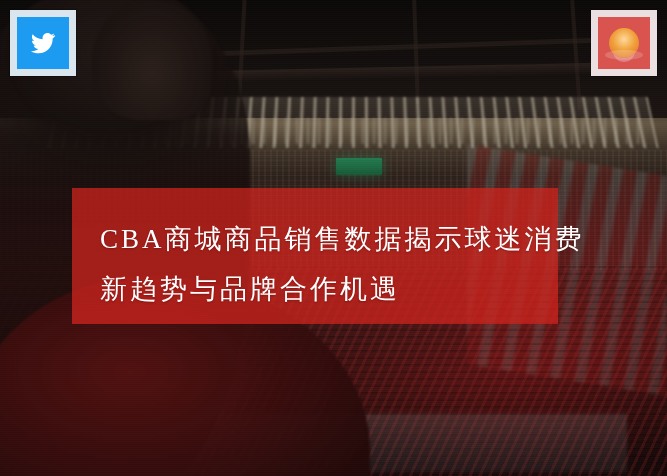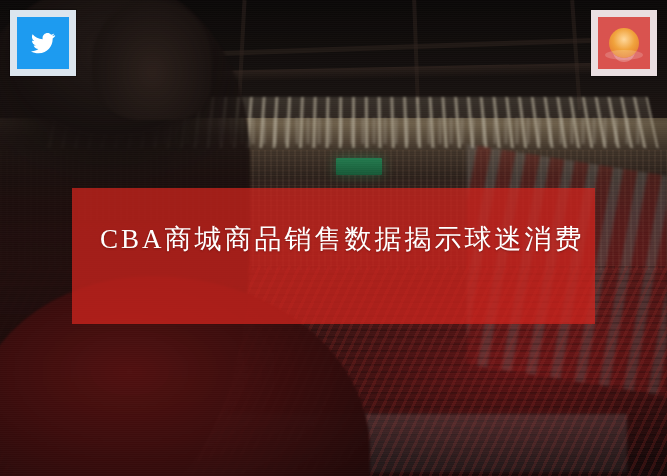--- a/index.html
+++ b/index.html
@@ -183,21 +183,21 @@
     inset: 0;
     background: rgba(10,6,6,0.30);
     pointer-events: none;
   }
 
   
   .title-card {
     position: absolute;
     left: 72px;
     top: 188px;
-    width: 523px;
+    width: 486px;
     height: 136px;
     background: rgba(214, 38, 31, 0.72);
     box-sizing: border-box;
     padding: 26px 28px 0 28px;
   }
   .title-line {
     color: #ffffff;
     font-size: 27px;
     line-height: 50px;
     letter-spacing: 3px;
@@ -262,20 +262,21 @@
     <div class="banner-bottom"></div>
     <div class="silhouette-left"></div>
     <div class="arm"></div>
     <div class="shoulder"></div>
     <div class="global-dim"></div>
     <div class="grain"></div>
   </div>
 
   <div class="title-card">
     <div class="title-line">CBA商城商品销售数据揭示球迷消费</div>
+    <div class="title-line">新趋势与品牌合作机遇</div>
   </div>
 
   <div class="social tl">
     <div class="glyph">
       <svg width="30" height="26" viewBox="0 0 24 24" aria-hidden="true">
         <path fill="#ffffff" d="M23 4.9c-.8.4-1.7.6-2.6.8.9-.6 1.6-1.5 2-2.5-.9.5-1.9.9-2.9 1.1-.8-.9-2-1.5-3.3-1.5-2.5 0-4.6 2.1-4.6 4.7 0 .4 0 .7.1 1.1C7.9 8.4 4.6 6.6 2.4 3.9c-.4.7-.6 1.5-.6 2.4 0 1.6.8 3 2.1 3.9-.8 0-1.5-.2-2.1-.6 0 2.3 1.6 4.2 3.7 4.6-.4.1-.8.2-1.2.2-.3 0-.6 0-.9-.1.6 1.9 2.3 3.2 4.3 3.3-1.6 1.3-3.6 2-5.7 2-.4 0-.7 0-1.1-.1 2 1.3 4.4 2 7 2 8.4 0 13-7 13-13v-.6c.9-.6 1.7-1.4 2.4-2.3z"></path>
       </svg>
     </div>
   </div>
 

